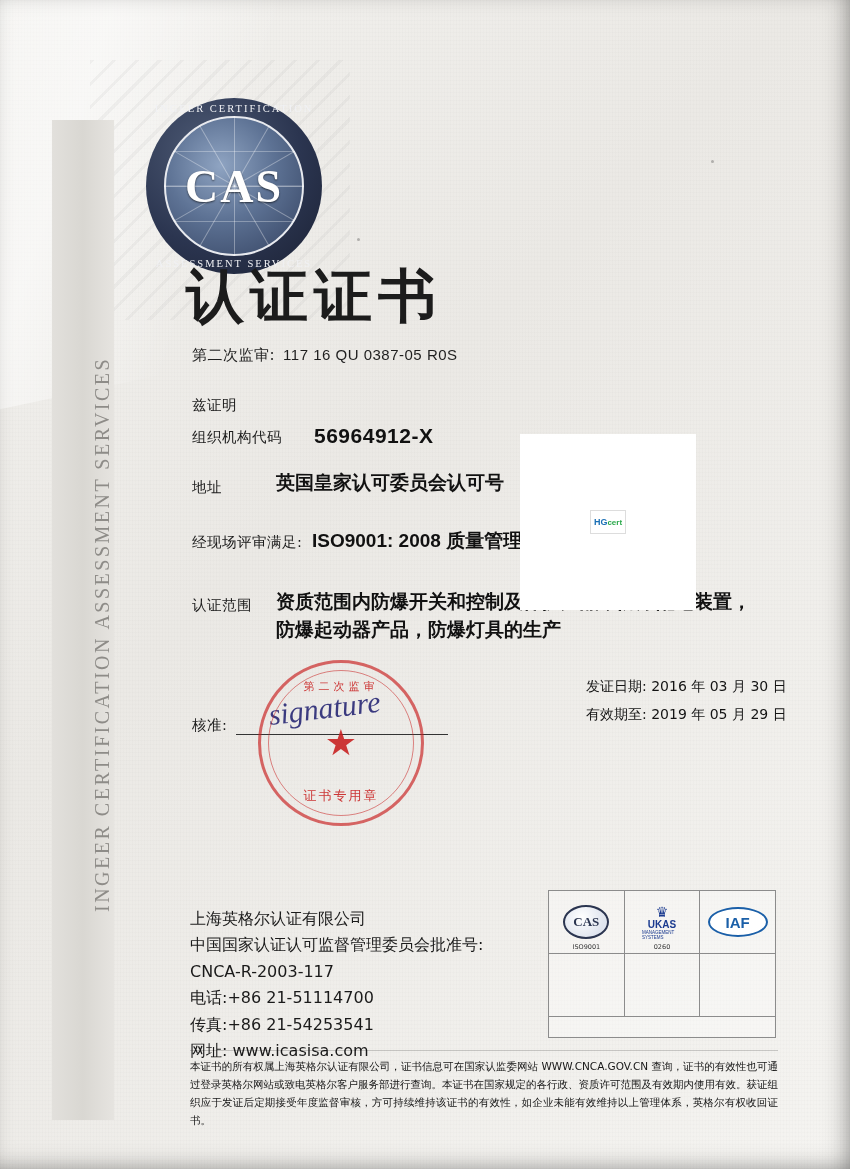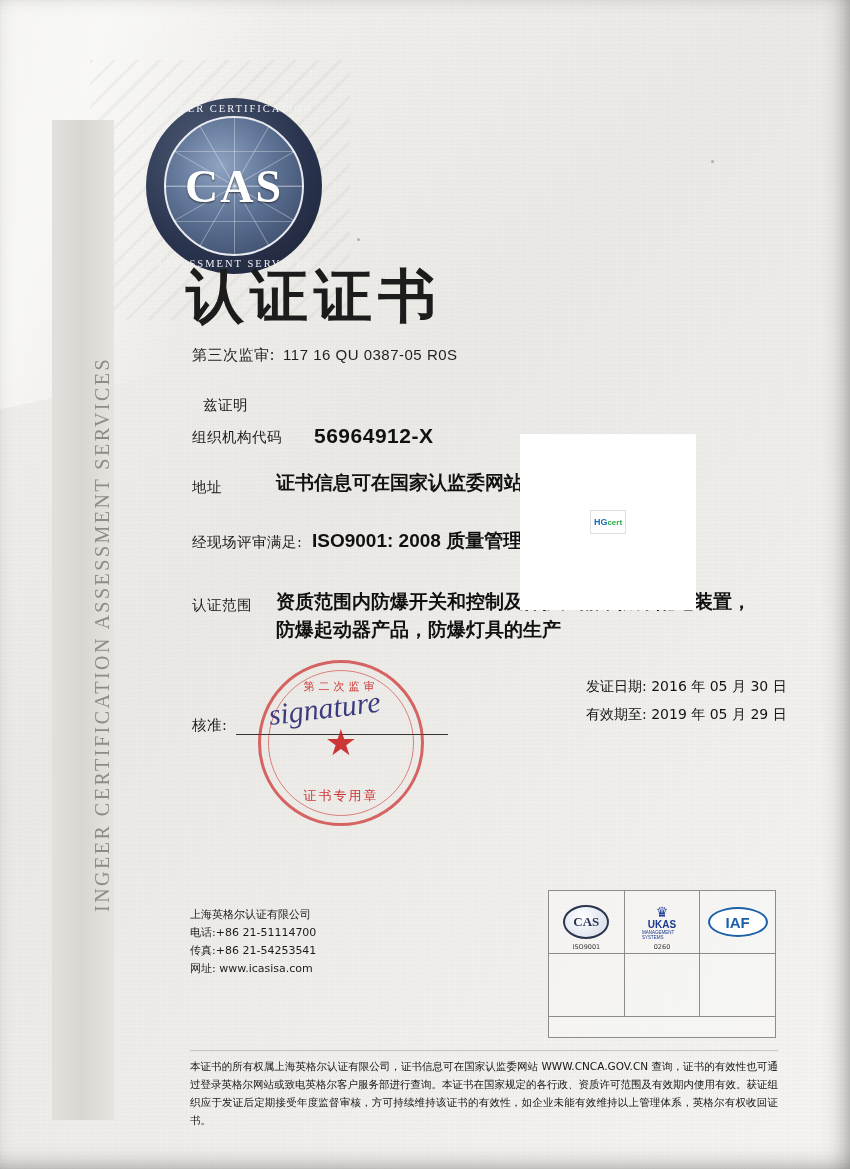--- a/index.html
+++ b/index.html
@@ -179,21 +179,21 @@
     color: #1b1b1b;
     font-family: "DejaVu Sans", sans-serif;
     letter-spacing: 0.5px;
   }
   .field-value {
     position: absolute;
     font-family: "DejaVu Sans", sans-serif;
     color: #111;
   }
 
-  #company-label { left: 203px; top: 396px; }
+  #company-label { left: 192px; top: 396px; }
   #company-value {
     left: 282px; top: 388px;
     font-size: 24px;
     font-weight: bold;
     letter-spacing: 1px;
   }
 
   #orgcode-label { left: 192px; top: 428px; }
   #orgcode-value {
     left: 314px; top: 424px;
@@ -357,21 +357,21 @@
     font-family: "DejaVu Sans", sans-serif;
     color: #141414;
   }
 
   
   #footer-info {
     position: absolute;
     left: 190px;
     top: 906px;
     width: 330px;
-    font-size: 11px;
+    font-size: 16px;
     line-height: 1.65;
     color: #1a1a1a;
     font-family: "DejaVu Sans", sans-serif;
   }
 
   
   #logo-table {
     position: absolute;
     left: 548px;
     top: 890px;
@@ -524,30 +524,30 @@
       <b style="top:25%"></b>
       <b style="top:50%"></b>
       <b style="top:75%"></b>
     </div>
     <div class="cas-text">CAS</div>
   </div>
 
   <div id="main-title">认证证书</div>
 
   <div id="cert-number-row">
-    <span class="label">第三次监审:</span><span class="value">117 16 QU 0387-05 R0S</span>
+    <span class="label">第二次监审:</span><span class="value">117 16 QU 0387-05 R0S</span>
   </div>
 
   <div class="field-label" id="company-label">兹证明</div>
 
   <div class="field-label" id="orgcode-label">组织机构代码</div>
   <div class="field-value" id="orgcode-value">56964912-X</div>
 
   <div class="field-label" id="address-label">地址</div>
-  <div class="field-value" id="address-value">证书信息可在国家认监委网站</div>
+  <div class="field-value" id="address-value">英国皇家认可委员会认可号</div>
 
   <div class="field-label" id="standard-label">经现场评审满足:</div>
   <div class="field-value" id="standard-value">ISO9001: 2008 质量管理体系</div>
 
   <div class="field-label" id="scope-label">认证范围</div>
   <div class="field-value" id="scope-value">资质范围内防爆开关和控制及保护产品，防爆配电装置，防爆起动器产品，防爆灯具的生产</div>
 
   <div id="qr">
     <div class="qrgrid" id="qrgrid"><span style="grid-row-start: 1; grid-column-start: 1;"></span><span style="grid-row-start: 1; grid-column-start: 2;"></span><span style="grid-row-start: 1; grid-column-start: 3;"></span><span style="grid-row-start: 1; grid-column-start: 4;"></span><span style="grid-row-start: 1; grid-column-start: 5;"></span><span style="grid-row-start: 1; grid-column-start: 6;"></span><span style="grid-row-start: 1; grid-column-start: 7;"></span><span style="grid-row-start: 1; grid-column-start: 9;"></span><span style="grid-row-start: 1; grid-column-start: 10;"></span><span style="grid-row-start: 1; grid-column-start: 11;"></span><span style="grid-row-start: 1; grid-column-start: 12;"></span><span style="grid-row-start: 1; grid-column-start: 15;"></span><span style="grid-row-start: 1; grid-column-start: 16;"></span><span style="grid-row-start: 1; grid-column-start: 17;"></span><span style="grid-row-start: 1; grid-column-start: 18;"></span><span style="grid-row-start: 1; grid-column-start: 19;"></span><span style="grid-row-start: 1; grid-column-start: 20;"></span><span style="grid-row-start: 1; grid-column-start: 21;"></span><span style="grid-row-start: 1; grid-column-start: 23;"></span><span style="grid-row-start: 1; grid-column-start: 24;"></span><span style="grid-row-start: 1; grid-column-start: 25;"></span><span style="grid-row-start: 1; grid-column-start: 26;"></span><span style="grid-row-start: 1; grid-column-start: 27;"></span><span style="grid-row-start: 1; grid-column-start: 28;"></span><span style="grid-row-start: 1; grid-column-start: 29;"></span><span style="grid-row-start: 2; grid-column-start: 1;"></span><span style="grid-row-start: 2; grid-column-start: 7;"></span><span style="grid-row-start: 2; grid-column-start: 9;"></span><span style="grid-row-start: 2; grid-column-start: 12;"></span><span style="grid-row-start: 2; grid-column-start: 17;"></span><span style="grid-row-start: 2; grid-column-start: 18;"></span><span style="grid-row-start: 2; grid-column-start: 23;"></span><span style="grid-row-start: 2; grid-column-start: 29;"></span><span style="grid-row-start: 3; grid-column-start: 1;"></span><span style="grid-row-start: 3; grid-column-start: 3;"></span><span style="grid-row-start: 3; grid-column-start: 4;"></span><span style="grid-row-start: 3; grid-column-start: 5;"></span><span style="grid-row-start: 3; grid-column-start: 7;"></span><span style="grid-row-start: 3; grid-column-start: 10;"></span><span style="grid-row-start: 3; grid-column-start: 12;"></span><span style="grid-row-start: 3; grid-column-start: 14;"></span><span style="grid-row-start: 3; grid-column-start: 15;"></span><span style="grid-row-start: 3; grid-column-start: 17;"></span><span style="grid-row-start: 3; grid-column-start: 18;"></span><span style="grid-row-start: 3; grid-column-start: 19;"></span><span style="grid-row-start: 3; grid-column-start: 20;"></span><span style="grid-row-start: 3; grid-column-start: 21;"></span><span style="grid-row-start: 3; grid-column-start: 23;"></span><span style="grid-row-start: 3; grid-column-start: 25;"></span><span style="grid-row-start: 3; grid-column-start: 26;"></span><span style="grid-row-start: 3; grid-column-start: 27;"></span><span style="grid-row-start: 3; grid-column-start: 29;"></span><span style="grid-row-start: 4; grid-column-start: 1;"></span><span style="grid-row-start: 4; grid-column-start: 3;"></span><span style="grid-row-start: 4; grid-column-start: 4;"></span><span style="grid-row-start: 4; grid-column-start: 5;"></span><span style="grid-row-start: 4; grid-column-start: 7;"></span><span style="grid-row-start: 4; grid-column-start: 9;"></span><span style="grid-row-start: 4; grid-column-start: 12;"></span><span style="grid-row-start: 4; grid-column-start: 13;"></span><span style="grid-row-start: 4; grid-column-start: 14;"></span><span style="grid-row-start: 4; grid-column-start: 15;"></span><span style="grid-row-start: 4; grid-column-start: 18;"></span><span style="grid-row-start: 4; grid-column-start: 20;"></span><span style="grid-row-start: 4; grid-column-start: 21;"></span><span style="grid-row-start: 4; grid-column-start: 23;"></span><span style="grid-row-start: 4; grid-column-start: 25;"></span><span style="grid-row-start: 4; grid-column-start: 26;"></span><span style="grid-row-start: 4; grid-column-start: 27;"></span><span style="grid-row-start: 4; grid-column-start: 29;"></span><span style="grid-row-start: 5; grid-column-start: 1;"></span><span style="grid-row-start: 5; grid-column-start: 3;"></span><span style="grid-row-start: 5; grid-column-start: 4;"></span><span style="grid-row-start: 5; grid-column-start: 5;"></span><span style="grid-row-start: 5; grid-column-start: 7;"></span><span style="grid-row-start: 5; grid-column-start: 9;"></span><span style="grid-row-start: 5; grid-column-start: 13;"></span><span style="grid-row-start: 5; grid-column-start: 14;"></span><span style="grid-row-start: 5; grid-column-start: 15;"></span><span style="grid-row-start: 5; grid-column-start: 18;"></span><span style="grid-row-start: 5; grid-column-start: 19;"></span><span style="grid-row-start: 5; grid-column-start: 23;"></span><span style="grid-row-start: 5; grid-column-start: 25;"></span><span style="grid-row-start: 5; grid-column-start: 26;"></span><span style="grid-row-start: 5; grid-column-start: 27;"></span><span style="grid-row-start: 5; grid-column-start: 29;"></span><span style="grid-row-start: 6; grid-column-start: 1;"></span><span style="grid-row-start: 6; grid-column-start: 7;"></span><span style="grid-row-start: 6; grid-column-start: 10;"></span><span style="grid-row-start: 6; grid-column-start: 14;"></span><span style="grid-row-start: 6; grid-column-start: 15;"></span><span style="grid-row-start: 6; grid-column-start: 19;"></span><span style="grid-row-start: 6; grid-column-start: 20;"></span><span style="grid-row-start: 6; grid-column-start: 21;"></span><span style="grid-row-start: 6; grid-column-start: 23;"></span><span style="grid-row-start: 6; grid-column-start: 29;"></span><span style="grid-row-start: 7; grid-column-start: 1;"></span><span style="grid-row-start: 7; grid-column-start: 2;"></span><span style="grid-row-start: 7; grid-column-start: 3;"></span><span style="grid-row-start: 7; grid-column-start: 4;"></span><span style="grid-row-start: 7; grid-column-start: 5;"></span><span style="grid-row-start: 7; grid-column-start: 6;"></span><span style="grid-row-start: 7; grid-column-start: 7;"></span><span style="grid-row-start: 7; grid-column-start: 9;"></span><span style="grid-row-start: 7; grid-column-start: 12;"></span><span style="grid-row-start: 7; grid-column-start: 14;"></span><span style="grid-row-start: 7; grid-column-start: 15;"></span><span style="grid-row-start: 7; grid-column-start: 21;"></span><span style="grid-row-start: 7; grid-column-start: 23;"></span><span style="grid-row-start: 7; grid-column-start: 24;"></span><span style="grid-row-start: 7; grid-column-start: 25;"></span><span style="grid-row-start: 7; grid-column-start: 26;"></span><span style="grid-row-start: 7; grid-column-start: 27;"></span><span style="grid-row-start: 7; grid-column-start: 28;"></span><span style="grid-row-start: 7; grid-column-start: 29;"></span><span style="grid-row-start: 8; grid-column-start: 14;"></span><span style="grid-row-start: 8; grid-column-start: 15;"></span><span style="grid-row-start: 8; grid-column-start: 18;"></span><span style="grid-row-start: 8; grid-column-start: 19;"></span><span style="grid-row-start: 8; grid-column-start: 21;"></span><span style="grid-row-start: 9; grid-column-start: 3;"></span><span style="grid-row-start: 9; grid-column-start: 5;"></span><span style="grid-row-start: 9; grid-column-start: 6;"></span><span style="grid-row-start: 9; grid-column-start: 7;"></span><span style="grid-row-start: 9; grid-column-start: 8;"></span><span style="grid-row-start: 9; grid-column-start: 10;"></span><span style="grid-row-start: 9; grid-column-start: 11;"></span><span style="grid-row-start: 9; grid-column-start: 12;"></span><span style="grid-row-start: 9; grid-column-start: 13;"></span><span style="grid-row-start: 9; grid-column-start: 14;"></span><span style="grid-row-start: 9; grid-column-start: 16;"></span><span style="grid-row-start: 9; grid-column-start: 20;"></span><span style="grid-row-start: 9; grid-column-start: 22;"></span><span style="grid-row-start: 9; grid-column-start: 25;"></span><span style="grid-row-start: 9; grid-column-start: 28;"></span><span style="grid-row-start: 10; grid-column-start: 1;"></span><span style="grid-row-start: 10; grid-column-start: 2;"></span><span style="grid-row-start: 10; grid-column-start: 5;"></span><span style="grid-row-start: 10; grid-column-start: 8;"></span><span style="grid-row-start: 10; grid-column-start: 9;"></span><span style="grid-row-start: 10; grid-column-start: 10;"></span><span style="grid-row-start: 10; grid-column-start: 11;"></span><span style="grid-row-start: 10; grid-column-start: 14;"></span><span style="grid-row-start: 10; grid-column-start: 15;"></span><span style="grid-row-start: 10; grid-column-start: 25;"></span><span style="grid-row-start: 11; grid-column-start: 2;"></span><span style="grid-row-start: 11; grid-column-start: 3;"></span><span style="grid-row-start: 11; grid-column-start: 4;"></span><span style="grid-row-start: 11; grid-column-start: 5;"></span><span style="grid-row-start: 11; grid-column-start: 6;"></span><span style="grid-row-start: 11; grid-column-start: 7;"></span><span style="grid-row-start: 11; grid-column-start: 8;"></span><span style="grid-row-start: 11; grid-column-start: 11;"></span><span style="grid-row-start: 11; grid-column-start: 12;"></span><span style="grid-row-start: 11; grid-column-start: 15;"></span><span style="grid-row-start: 11; grid-column-start: 16;"></span><span style="grid-row-start: 11; grid-column-start: 18;"></span><span style="grid-row-start: 11; grid-column-start: 19;"></span><span style="grid-row-start: 11; grid-column-start: 20;"></span><span style="grid-row-start: 11; grid-column-start: 23;"></span><span style="grid-row-start: 11; grid-column-start: 25;"></span><span style="grid-row-start: 11; grid-column-start: 26;"></span><span style="grid-row-start: 11; grid-column-start: 27;"></span><span style="grid-row-start: 11; grid-column-start: 28;"></span><span style="grid-row-start: 11; grid-column-start: 29;"></span><span style="grid-row-start: 12; grid-column-start: 7;"></span><span style="grid-row-start: 12; grid-column-start: 8;"></span><span style="grid-row-start: 12; grid-column-start: 13;"></span><span style="grid-row-start: 12; grid-column-start: 14;"></span><span style="grid-row-start: 12; grid-column-start: 15;"></span><span style="grid-row-start: 12; grid-column-start: 18;"></span><span style="grid-row-start: 12; grid-column-start: 19;"></span><span style="grid-row-start: 12; grid-column-start: 20;"></span><span style="grid-row-start: 12; grid-column-start: 22;"></span><span style="grid-row-start: 12; grid-column-start: 24;"></span><span style="grid-row-start: 12; grid-column-start: 25;"></span><span style="grid-row-start: 12; grid-column-start: 26;"></span><span style="grid-row-start: 13; grid-column-start: 2;"></span><span style="grid-row-start: 13; grid-column-start: 4;"></span><span style="grid-row-start: 13; grid-column-start: 5;"></span><span style="grid-row-start: 13; grid-column-start: 8;"></span><span style="grid-row-start: 13; grid-column-start: 10;"></span><span style="grid-row-start: 13; grid-column-start: 11;"></span><span style="grid-row-start: 13; grid-column-start: 13;"></span><span style="grid-row-start: 13; grid-column-start: 15;"></span><span style="grid-row-start: 13; grid-column-start: 20;"></span><span style="grid-row-start: 13; grid-column-start: 21;"></span><span style="grid-row-start: 13; grid-column-start: 22;"></span><span style="grid-row-start: 13; grid-column-start: 23;"></span><span style="grid-row-start: 13; grid-column-start: 24;"></span><span style="grid-row-start: 13; grid-column-start: 28;"></span><span style="grid-row-start: 13; grid-column-start: 29;"></span><span style="grid-row-start: 14; grid-column-start: 5;"></span><span style="grid-row-start: 14; grid-column-start: 6;"></span><span style="grid-row-start: 14; grid-column-start: 7;"></span><span style="grid-row-start: 14; grid-column-start: 9;"></span><span style="grid-row-start: 14; grid-column-start: 13;"></span><span style="grid-row-start: 14; grid-column-start: 14;"></span><span style="grid-row-start: 14; grid-column-start: 18;"></span><span style="grid-row-start: 14; grid-column-start: 20;"></span><span style="grid-row-start: 14; grid-column-start: 21;"></span><span style="grid-row-start: 14; grid-column-start: 22;"></span><span style="grid-row-start: 14; grid-column-start: 26;"></span><span style="grid-row-start: 14; grid-column-start: 29;"></span><span style="grid-row-start: 15; grid-column-start: 3;"></span><span style="grid-row-start: 15; grid-column-start: 5;"></span><span style="grid-row-start: 15; grid-column-start: 7;"></span><span style="grid-row-start: 15; grid-column-start: 8;"></span><span style="grid-row-start: 15; grid-column-start: 9;"></span><span style="grid-row-start: 15; grid-column-start: 11;"></span><span style="grid-row-start: 15; grid-column-start: 12;"></span><span style="grid-row-start: 15; grid-column-start: 15;"></span><span style="grid-row-start: 15; grid-column-start: 18;"></span><span style="grid-row-start: 15; grid-column-start: 19;"></span><span style="grid-row-start: 15; grid-column-start: 20;"></span><span style="grid-row-start: 15; grid-column-start: 22;"></span><span style="grid-row-start: 15; grid-column-start: 23;"></span><span style="grid-row-start: 15; grid-column-start: 24;"></span><span style="grid-row-start: 15; grid-column-start: 25;"></span><span style="grid-row-start: 15; grid-column-start: 26;"></span><span style="grid-row-start: 16; grid-column-start: 3;"></span><span style="grid-row-start: 16; grid-column-start: 5;"></span><span style="grid-row-start: 16; grid-column-start: 7;"></span><span style="grid-row-start: 16; grid-column-start: 9;"></span><span style="grid-row-start: 16; grid-column-start: 11;"></span><span style="grid-row-start: 16; grid-column-start: 13;"></span><span style="grid-row-start: 16; grid-column-start: 14;"></span><span style="grid-row-start: 16; grid-column-start: 16;"></span><span style="grid-row-start: 16; grid-column-start: 17;"></span><span style="grid-row-start: 16; grid-column-start: 18;"></span><span style="grid-row-start: 16; grid-column-start: 22;"></span><span style="grid-row-start: 16; grid-column-start: 27;"></span><span style="grid-row-start: 16; grid-column-start: 28;"></span><span style="grid-row-start: 16; grid-column-start: 29;"></span><span style="grid-row-start: 17; grid-column-start: 1;"></span><span style="grid-row-start: 17; grid-column-start: 2;"></span><span style="grid-row-start: 17; grid-column-start: 8;"></span><span style="grid-row-start: 17; grid-column-start: 10;"></span><span style="grid-row-start: 17; grid-column-start: 13;"></span><span style="grid-row-start: 17; grid-column-start: 17;"></span><span style="grid-row-start: 17; grid-column-start: 21;"></span><span style="grid-row-start: 17; grid-column-start: 23;"></span><span style="grid-row-start: 17; grid-column-start: 24;"></span><span style="grid-row-start: 17; grid-column-start: 26;"></span><span style="grid-row-start: 17; grid-column-start: 27;"></span><span style="grid-row-start: 17; grid-column-start: 28;"></span><span style="grid-row-start: 17; grid-column-start: 29;"></span><span style="grid-row-start: 18; grid-column-start: 1;"></span><span style="grid-row-start: 18; grid-column-start: 3;"></span><span style="grid-row-start: 18; grid-column-start: 4;"></span><span style="grid-row-start: 18; grid-column-start: 5;"></span><span style="grid-row-start: 18; grid-column-start: 7;"></span><span style="grid-row-start: 18; grid-column-start: 9;"></span><span style="grid-row-start: 18; grid-column-start: 10;"></span><span style="grid-row-start: 18; grid-column-start: 12;"></span><span style="grid-row-start: 18; grid-column-start: 16;"></span><span style="grid-row-start: 18; grid-column-start: 17;"></span><span style="grid-row-start: 18; grid-column-start: 18;"></span><span style="grid-row-start: 18; grid-column-start: 20;"></span><span style="grid-row-start: 18; grid-column-start: 21;"></span><span style="grid-row-start: 18; grid-column-start: 23;"></span><span style="grid-row-start: 18; grid-column-start: 24;"></span><span style="grid-row-start: 18; grid-column-start: 25;"></span><span style="grid-row-start: 18; grid-column-start: 27;"></span><span style="grid-row-start: 18; grid-column-start: 28;"></span><span style="grid-row-start: 18; grid-column-start: 29;"></span><span style="grid-row-start: 19; grid-column-start: 2;"></span><span style="grid-row-start: 19; grid-column-start: 7;"></span><span style="grid-row-start: 19; grid-column-start: 8;"></span><span style="grid-row-start: 19; grid-column-start: 9;"></span><span style="grid-row-start: 19; grid-column-start: 10;"></span><span style="grid-row-start: 19; grid-column-start: 13;"></span><span style="grid-row-start: 19; grid-column-start: 15;"></span><span style="grid-row-start: 19; grid-column-start: 17;"></span><span style="grid-row-start: 19; grid-column-start: 18;"></span><span style="grid-row-start: 19; grid-column-start: 19;"></span><span style="grid-row-start: 19; grid-column-start: 21;"></span><span style="grid-row-start: 19; grid-column-start: 22;"></span><span style="grid-row-start: 19; grid-column-start: 29;"></span><span style="grid-row-start: 20; grid-column-start: 1;"></span><span style="grid-row-start: 20; grid-column-start: 2;"></span><span style="grid-row-start: 20; grid-column-start: 5;"></span><span style="grid-row-start: 20; grid-column-start: 6;"></span><span style="grid-row-start: 20; grid-column-start: 7;"></span><span style="grid-row-start: 20; grid-column-start: 8;"></span><span style="grid-row-start: 20; grid-column-start: 10;"></span><span style="grid-row-start: 20; grid-column-start: 11;"></span><span style="grid-row-start: 20; grid-column-start: 13;"></span><span style="grid-row-start: 20; grid-column-start: 15;"></span><span style="grid-row-start: 20; grid-column-start: 17;"></span><span style="grid-row-start: 20; grid-column-start: 18;"></span><span style="grid-row-start: 20; grid-column-start: 19;"></span><span style="grid-row-start: 20; grid-column-start: 20;"></span><span style="grid-row-start: 20; grid-column-start: 22;"></span><span style="grid-row-start: 20; grid-column-start: 23;"></span><span style="grid-row-start: 20; grid-column-start: 29;"></span><span style="grid-row-start: 21; grid-column-start: 1;"></span><span style="grid-row-start: 21; grid-column-start: 2;"></span><span style="grid-row-start: 21; grid-column-start: 4;"></span><span style="grid-row-start: 21; grid-column-start: 5;"></span><span style="grid-row-start: 21; grid-column-start: 9;"></span><span style="grid-row-start: 21; grid-column-start: 14;"></span><span style="grid-row-start: 21; grid-column-start: 17;"></span><span style="grid-row-start: 21; grid-column-start: 18;"></span><span style="grid-row-start: 21; grid-column-start: 19;"></span><span style="grid-row-start: 21; grid-column-start: 21;"></span><span style="grid-row-start: 21; grid-column-start: 22;"></span><span style="grid-row-start: 21; grid-column-start: 24;"></span><span style="grid-row-start: 21; grid-column-start: 29;"></span><span style="grid-row-start: 22; grid-column-start: 10;"></span><span style="grid-row-start: 22; grid-column-start: 11;"></span><span style="grid-row-start: 22; grid-column-start: 12;"></span><span style="grid-row-start: 22; grid-column-start: 17;"></span><span style="grid-row-start: 22; grid-column-start: 18;"></span><span style="grid-row-start: 22; grid-column-start: 20;"></span><span style="grid-row-start: 22; grid-column-start: 21;"></span><span style="grid-row-start: 22; grid-column-start: 22;"></span><span style="grid-row-start: 22; grid-column-start: 23;"></span><span style="grid-row-start: 22; grid-column-start: 27;"></span><span style="grid-row-start: 22; grid-column-start: 29;"></span><span style="grid-row-start: 23; grid-column-start: 1;"></span><span style="grid-row-start: 23; grid-column-start: 2;"></span><span style="grid-row-start: 23; grid-column-start: 3;"></span><span style="grid-row-start: 23; grid-column-start: 4;"></span><span style="grid-row-start: 23; grid-column-start: 5;"></span><span style="grid-row-start: 23; grid-column-start: 6;"></span><span style="grid-row-start: 23; grid-column-start: 7;"></span><span style="grid-row-start: 23; grid-column-start: 11;"></span><span style="grid-row-start: 23; grid-column-start: 12;"></span><span style="grid-row-start: 23; grid-column-start: 16;"></span><span style="grid-row-start: 23; grid-column-start: 17;"></span><span style="grid-row-start: 23; grid-column-start: 18;"></span><span style="grid-row-start: 23; grid-column-start: 19;"></span><span style="grid-row-start: 23; grid-column-start: 20;"></span><span style="grid-row-start: 23; grid-column-start: 27;"></span><span style="grid-row-start: 23; grid-column-start: 28;"></span><span style="grid-row-start: 23; grid-column-start: 29;"></span><span style="grid-row-start: 24; grid-column-start: 1;"></span><span style="grid-row-start: 24; grid-column-start: 7;"></span><span style="grid-row-start: 24; grid-column-start: 9;"></span><span style="grid-row-start: 24; grid-column-start: 11;"></span><span style="grid-row-start: 24; grid-column-start: 13;"></span><span style="grid-row-start: 24; grid-column-start: 14;"></span><span style="grid-row-start: 24; grid-column-start: 15;"></span><span style="grid-row-start: 24; grid-column-start: 16;"></span><span style="grid-row-start: 24; grid-column-start: 17;"></span><span style="grid-row-start: 24; grid-column-start: 19;"></span><span style="grid-row-start: 24; grid-column-start: 20;"></span><span style="grid-row-start: 24; grid-column-start: 29;"></span><span style="grid-row-start: 25; grid-column-start: 1;"></span><span style="grid-row-start: 25; grid-column-start: 3;"></span><span style="grid-row-start: 25; grid-column-start: 4;"></span><span style="grid-row-start: 25; grid-column-start: 5;"></span><span style="grid-row-start: 25; grid-column-start: 7;"></span><span style="grid-row-start: 25; grid-column-start: 12;"></span><span style="grid-row-start: 25; grid-column-start: 18;"></span><span style="grid-row-start: 25; grid-column-start: 23;"></span><span style="grid-row-start: 25; grid-column-start: 25;"></span><span style="grid-row-start: 25; grid-column-start: 26;"></span><span style="grid-row-start: 25; grid-column-start: 27;"></span><span style="grid-row-start: 25; grid-column-start: 28;"></span><span style="grid-row-start: 26; grid-column-start: 1;"></span><span style="grid-row-start: 26; grid-column-start: 3;"></span><span style="grid-row-start: 26; grid-column-start: 4;"></span><span style="grid-row-start: 26; grid-column-start: 5;"></span><span style="grid-row-start: 26; grid-column-start: 7;"></span><span style="grid-row-start: 26; grid-column-start: 9;"></span><span style="grid-row-start: 26; grid-column-start: 10;"></span><span style="grid-row-start: 26; grid-column-start: 11;"></span><span style="grid-row-start: 26; grid-column-start: 12;"></span><span style="grid-row-start: 26; grid-column-start: 13;"></span><span style="grid-row-start: 26; grid-column-start: 14;"></span><span style="grid-row-start: 26; grid-column-start: 15;"></span><span style="grid-row-start: 26; grid-column-start: 16;"></span><span style="grid-row-start: 26; grid-column-start: 20;"></span><span style="grid-row-start: 26; grid-column-start: 21;"></span><span style="grid-row-start: 26; grid-column-start: 24;"></span><span style="grid-row-start: 26; grid-column-start: 27;"></span><span style="grid-row-start: 27; grid-column-start: 1;"></span><span style="grid-row-start: 27; grid-column-start: 3;"></span><span style="grid-row-start: 27; grid-column-start: 4;"></span><span style="grid-row-start: 27; grid-column-start: 5;"></span><span style="grid-row-start: 27; grid-column-start: 7;"></span><span style="grid-row-start: 27; grid-column-start: 10;"></span><span style="grid-row-start: 27; grid-column-start: 11;"></span><span style="grid-row-start: 27; grid-column-start: 12;"></span><span style="grid-row-start: 27; grid-column-start: 16;"></span><span style="grid-row-start: 27; grid-column-start: 17;"></span><span style="grid-row-start: 27; grid-column-start: 18;"></span><span style="grid-row-start: 27; grid-column-start: 19;"></span><span style="grid-row-start: 27; grid-column-start: 20;"></span><span style="grid-row-start: 27; grid-column-start: 22;"></span><span style="grid-row-start: 27; grid-column-start: 23;"></span><span style="grid-row-start: 27; grid-column-start: 29;"></span><span style="grid-row-start: 28; grid-column-start: 1;"></span><span style="grid-row-start: 28; grid-column-start: 7;"></span><span style="grid-row-start: 28; grid-column-start: 14;"></span><span style="grid-row-start: 28; grid-column-start: 15;"></span><span style="grid-row-start: 28; grid-column-start: 16;"></span><span style="grid-row-start: 28; grid-column-start: 17;"></span><span style="grid-row-start: 28; grid-column-start: 22;"></span><span style="grid-row-start: 28; grid-column-start: 25;"></span><span style="grid-row-start: 28; grid-column-start: 26;"></span><span style="grid-row-start: 28; grid-column-start: 28;"></span><span style="grid-row-start: 28; grid-column-start: 29;"></span><span style="grid-row-start: 29; grid-column-start: 1;"></span><span style="grid-row-start: 29; grid-column-start: 2;"></span><span style="grid-row-start: 29; grid-column-start: 3;"></span><span style="grid-row-start: 29; grid-column-start: 4;"></span><span style="grid-row-start: 29; grid-column-start: 5;"></span><span style="grid-row-start: 29; grid-column-start: 6;"></span><span style="grid-row-start: 29; grid-column-start: 7;"></span><span style="grid-row-start: 29; grid-column-start: 9;"></span><span style="grid-row-start: 29; grid-column-start: 11;"></span><span style="grid-row-start: 29; grid-column-start: 15;"></span><span style="grid-row-start: 29; grid-column-start: 16;"></span><span style="grid-row-start: 29; grid-column-start: 17;"></span><span style="grid-row-start: 29; grid-column-start: 20;"></span><span style="grid-row-start: 29; grid-column-start: 22;"></span><span style="grid-row-start: 29; grid-column-start: 26;"></span><span style="grid-row-start: 29; grid-column-start: 27;"></span></div>
     <div id="qr-logo">
@@ -560,25 +560,26 @@
   <div id="approve-line"></div>
   <div id="signature">signature</div>
 
   <div id="seal">
     <div class="seal-inner"></div>
     <div class="seal-top-text">第二次监审</div>
     <div class="seal-star">★</div>
     <div class="seal-bottom-text">证书专用章</div>
   </div>
 
-  <div id="issue-date">发证日期: 2016 年 05 月 30 日</div>
+  <div id="issue-date">发证日期: 2016 年 03 月 30 日</div>
   <div id="expiry-date">有效期至: 2019 年 05 月 29 日</div>
 
   <div id="footer-info">
     <div>上海英格尔认证有限公司</div>
+    <div>中国国家认证认可监督管理委员会批准号: CNCA-R-2003-117</div>
     <div>电话:+86 21-51114700</div>
     <div>传真:+86 21-54253541</div>
     <div>网址: www.icasisa.com</div>
   </div>
 
   <div id="logo-table">
     <div class="row1">
       <div class="cell">
         <div class="mini-cas">CAS</div>
         <div class="cap">ISO9001</div>

